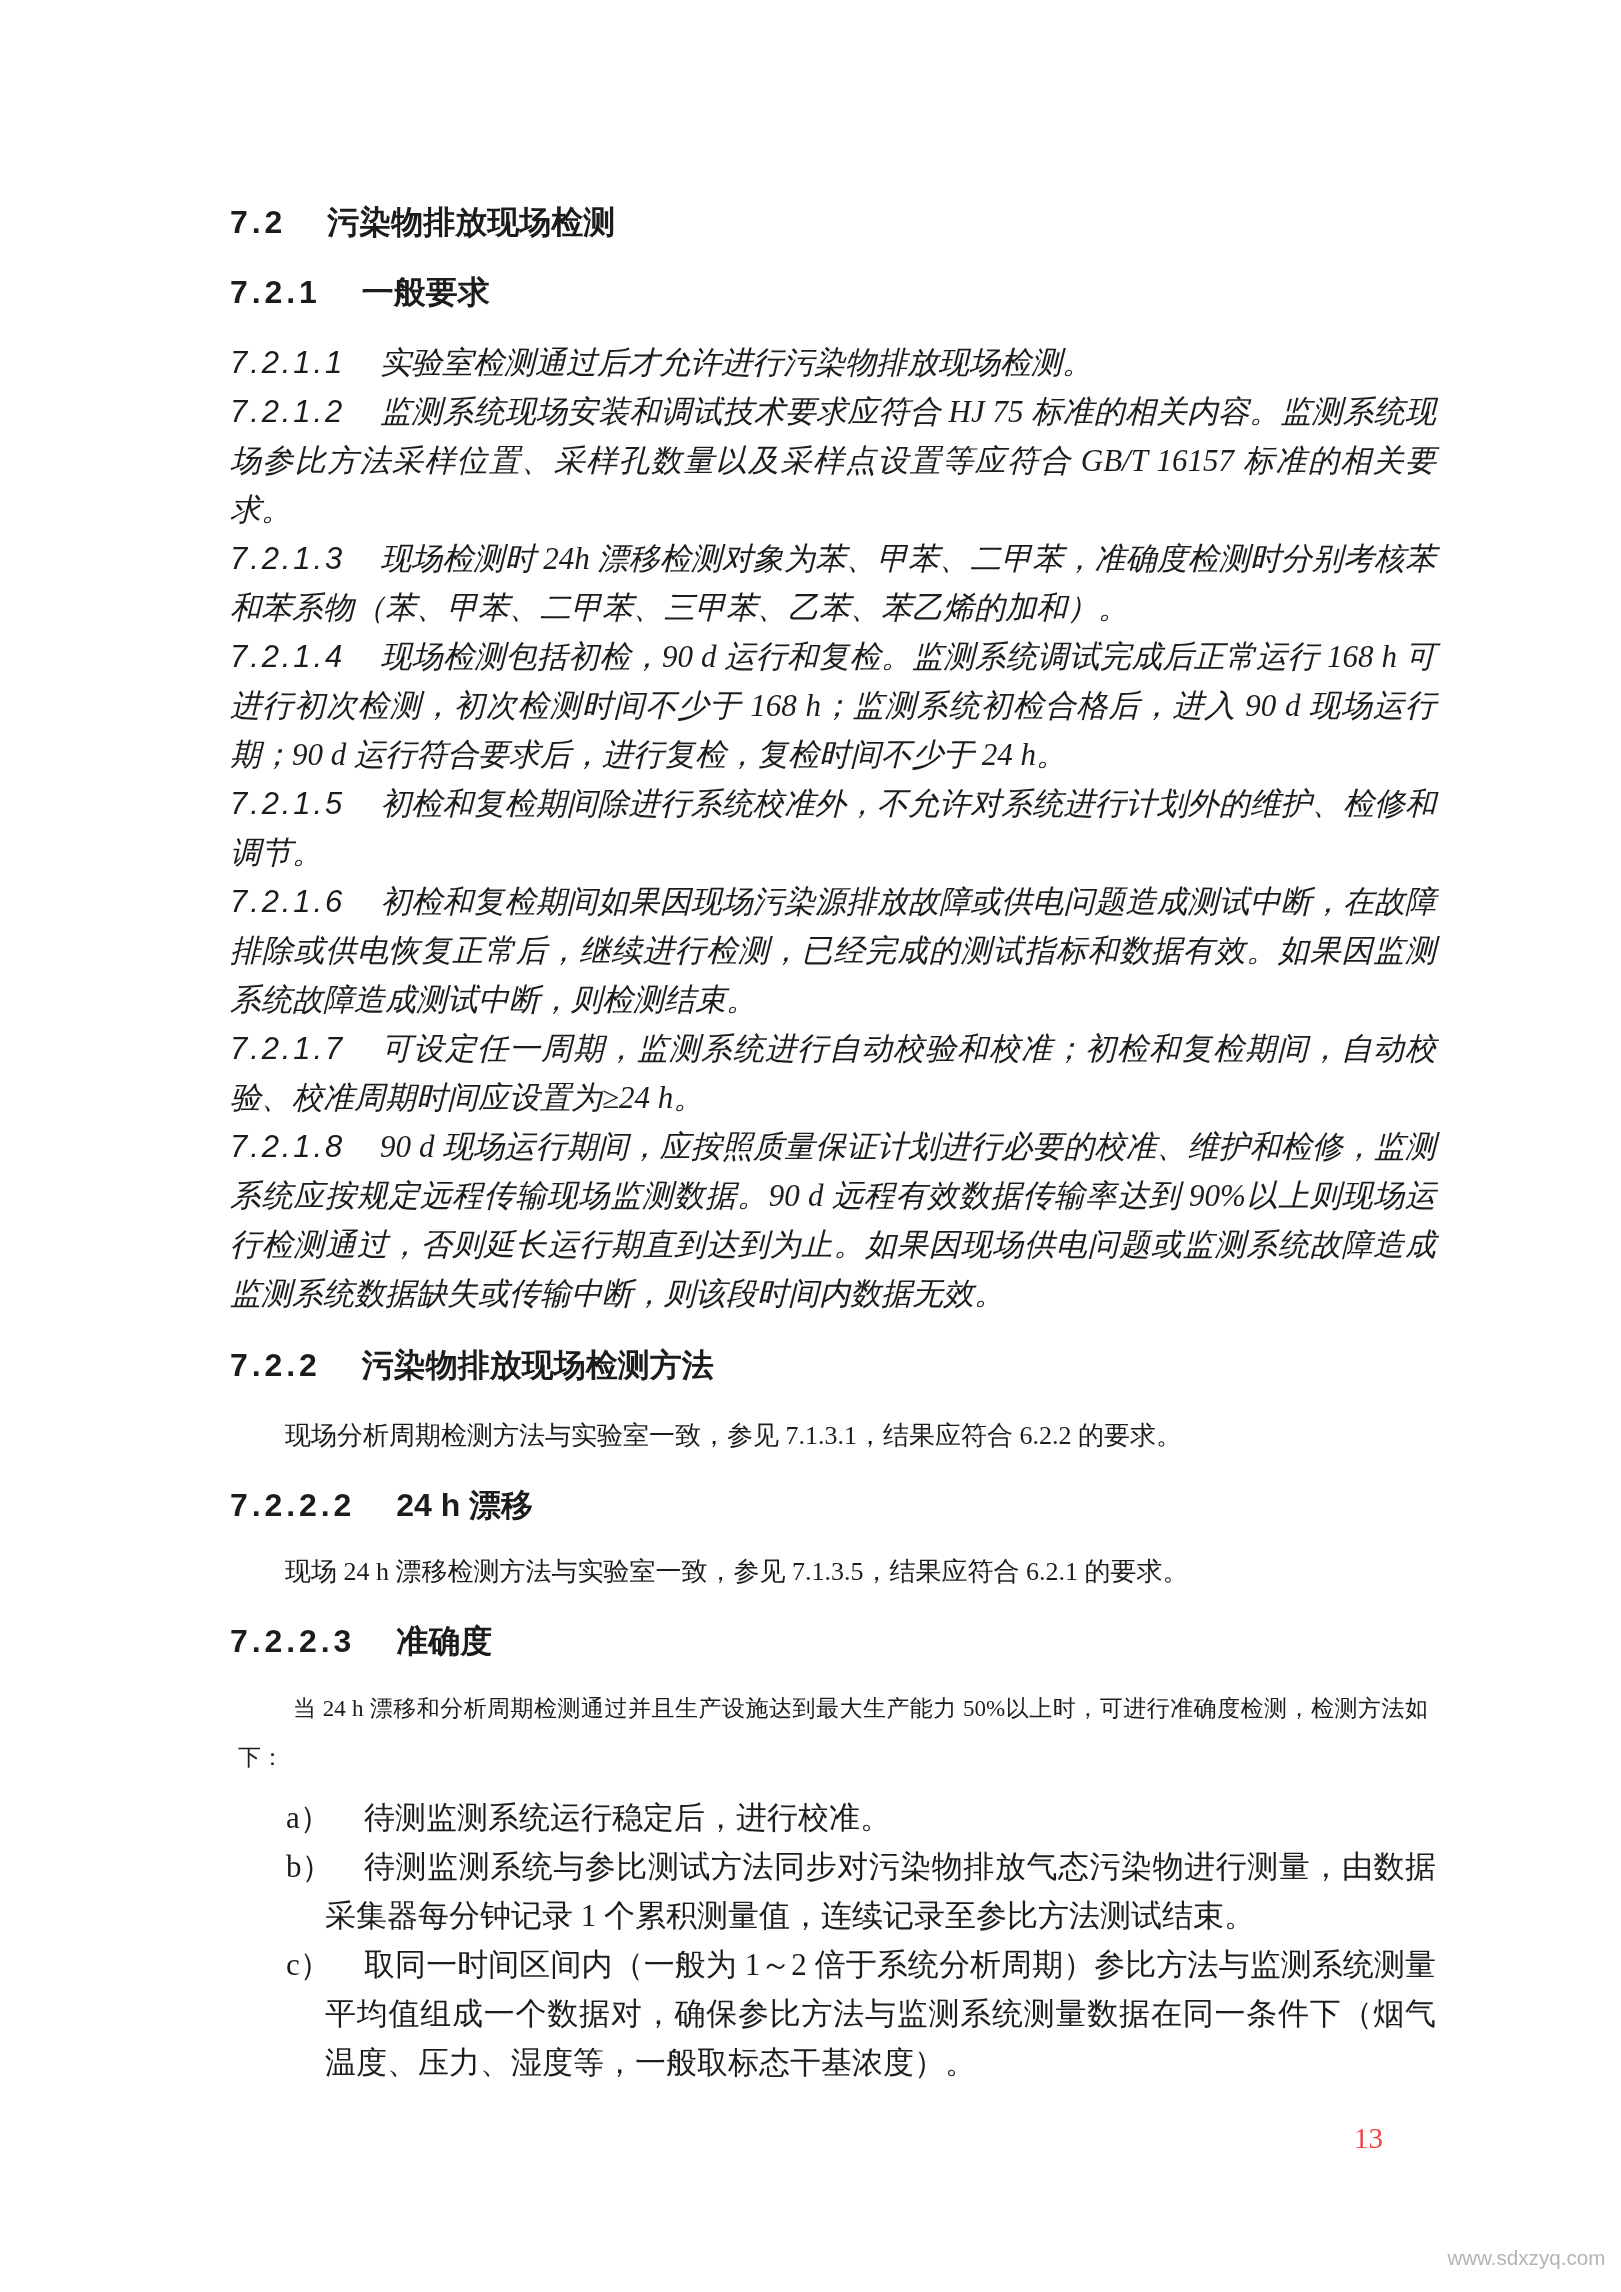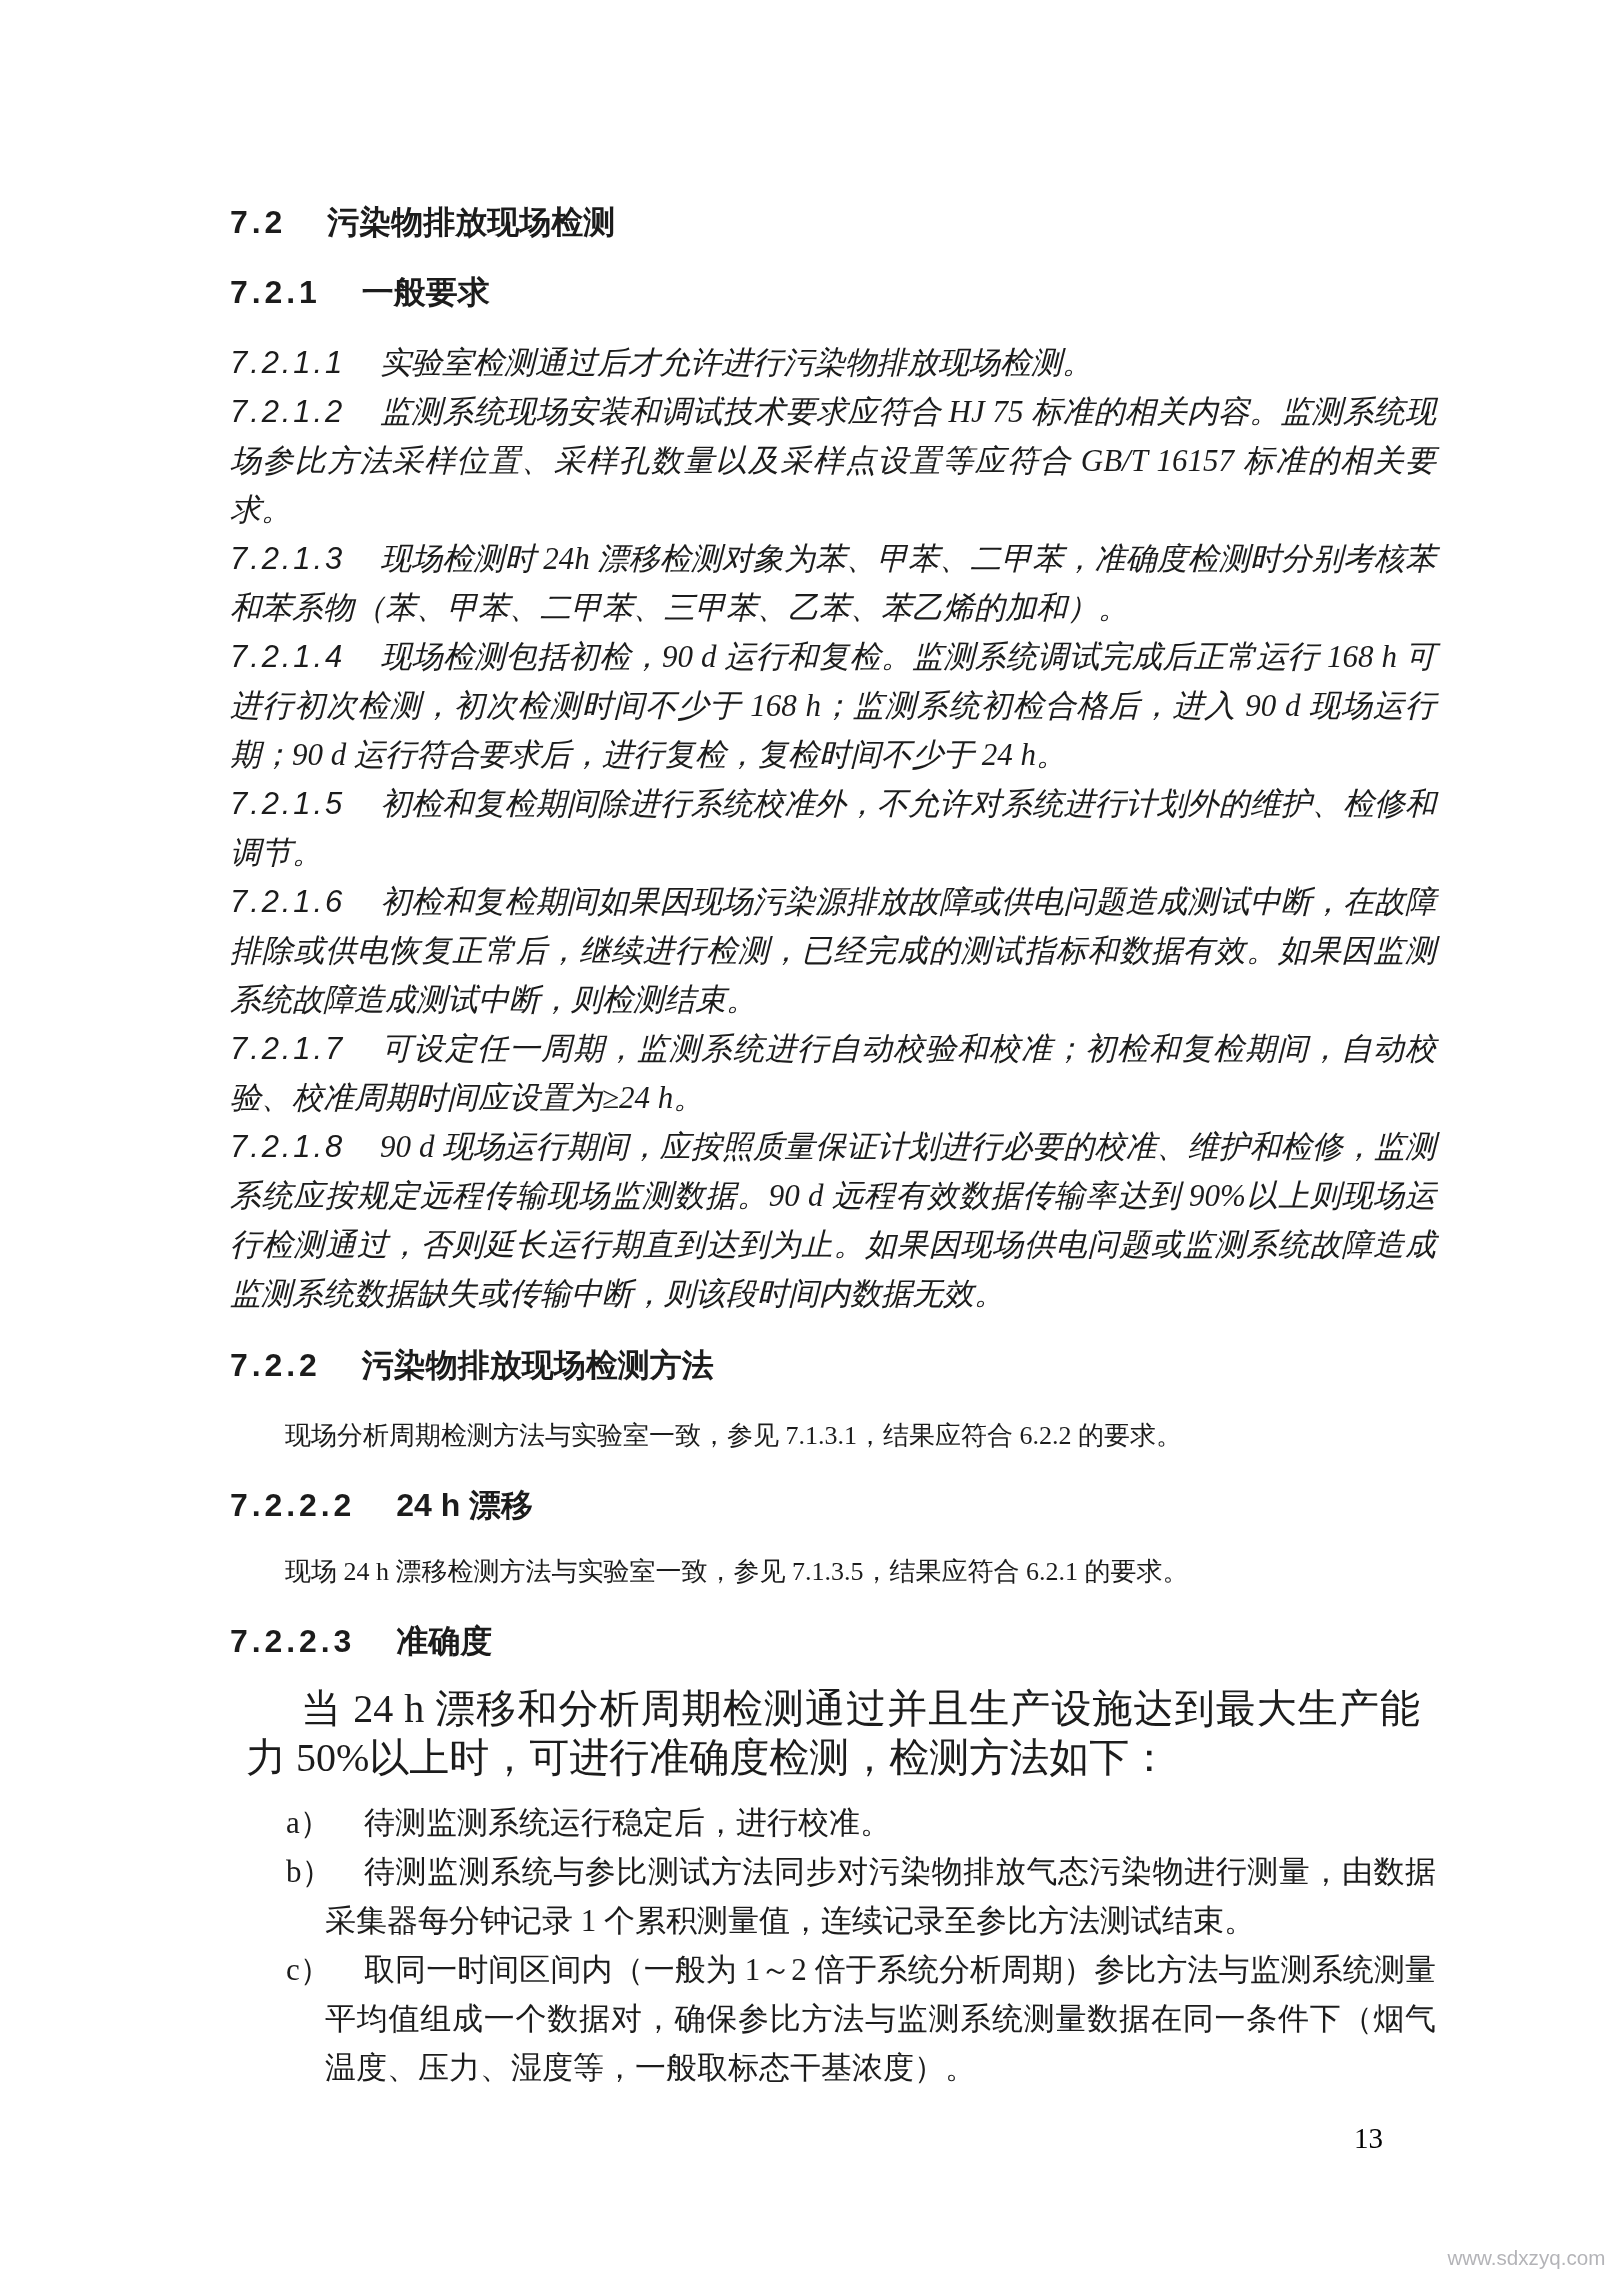--- a/index.html
+++ b/index.html
@@ -37,36 +37,36 @@
   }
   .clause-num{
     font-family:"Liberation Sans","DejaVu Sans",sans-serif;
     font-weight:400;letter-spacing:2.9px;margin-right:35px;white-space:nowrap;
   }
   .indent-para{
     margin:0 0 20.6px 0;font-size:26px;line-height:49px;
     text-indent:55px;text-align:justify;
   }
   .intro-para{
-    margin:16px;font-size:40px;line-height:49px;
+    margin:8px;font-size:23px;line-height:49px;
     text-indent:55px;text-align:justify;
   }
   ol.steps{
     list-style:none;margin:11.8px 0 0 0;padding:0;
   }
   ol.steps li{
     position:relative;margin:0;padding-left:95px;
     font-size:31px;line-height:49px;text-indent:39px;text-align:justify;
   }
   ol.steps .marker{
     position:absolute;left:56px;top:0;text-indent:0;white-space:nowrap;
   }
   .page-number{
     position:absolute;right:238px;top:2114px;
-    font-size:29px;line-height:49px;color:#000000;
+    font-size:29px;line-height:49px;color:#ef4444;
   }
   .watermark{
     position:absolute;right:15.7px;top:2245px;
     font-family:"Liberation Sans","DejaVu Sans",sans-serif;
     font-size:20.6px;line-height:25.5px;color:#b4b4b8;
   }
 </style>
 </head>
 <body>
 

